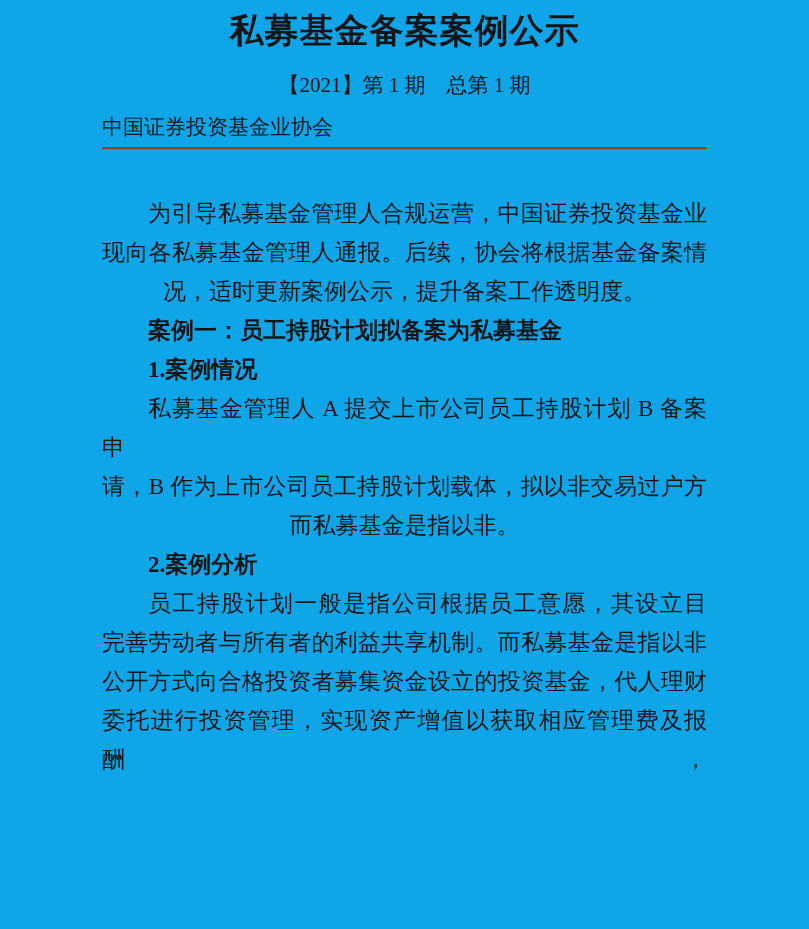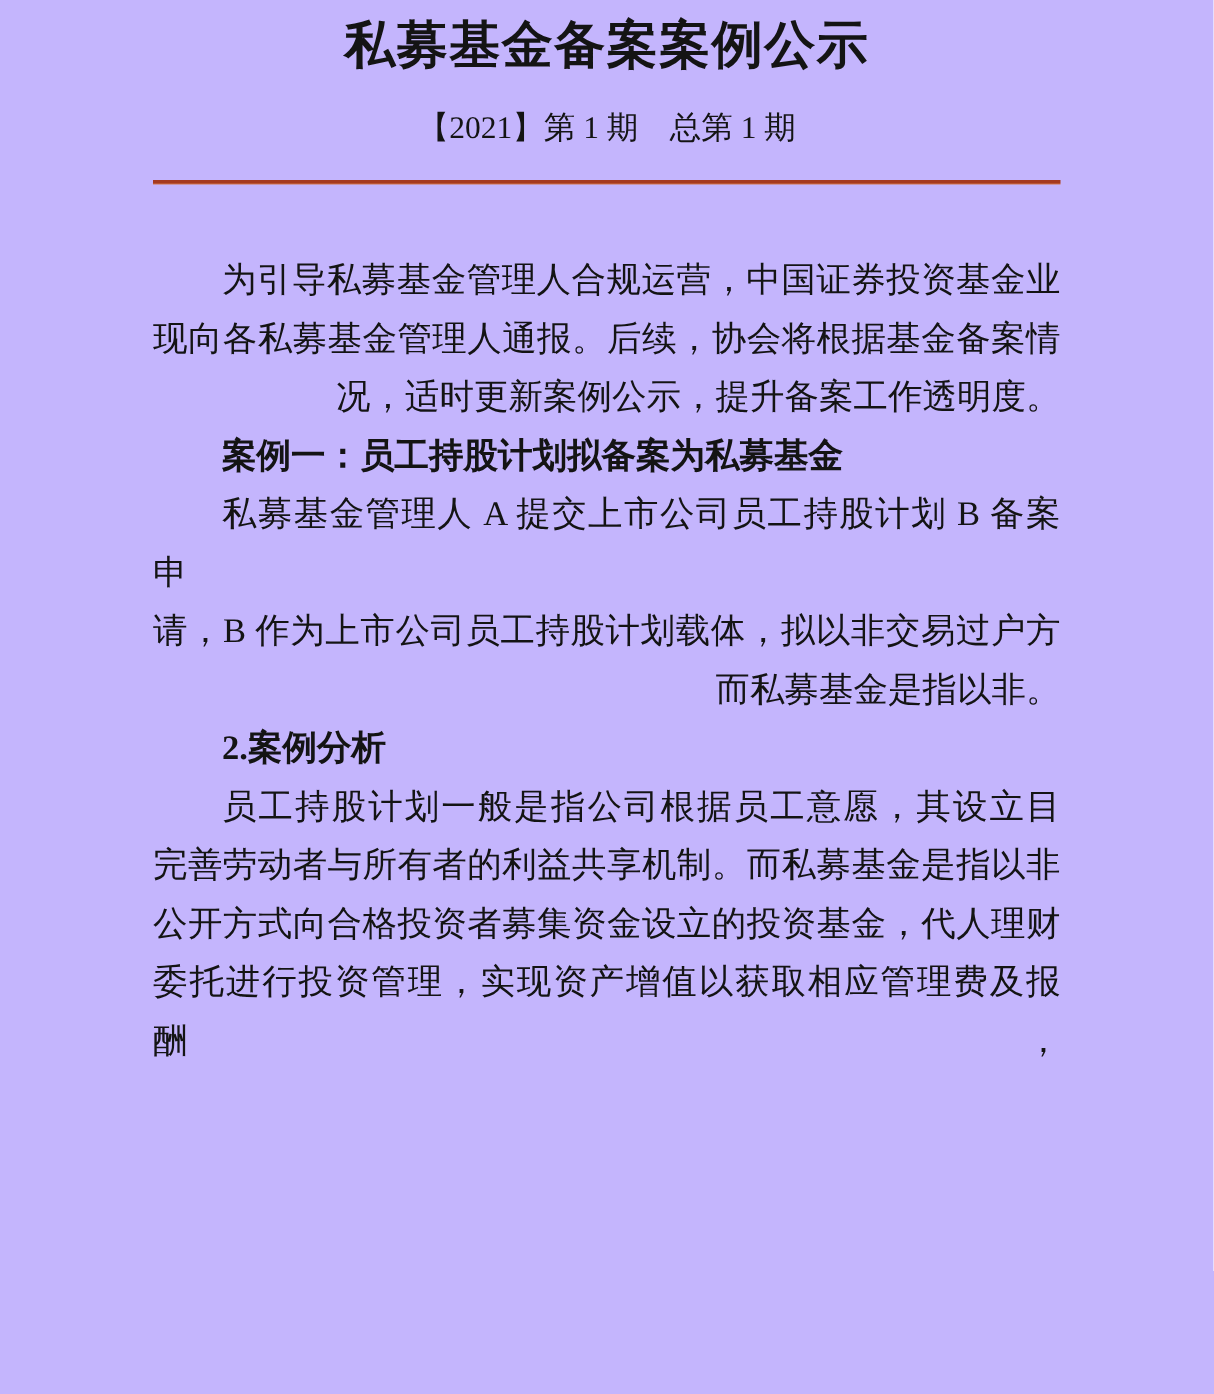--- a/index.html
+++ b/index.html
@@ -46,54 +46,56 @@
     height: 3px;
     background: linear-gradient(to bottom, #a53a1f 60%, #d2764c 100%);
   }
   .doc-body {
     margin-top: 44px;
     font-size: 23px;
     line-height: 39px;
   }
   .body-line {
     white-space: nowrap;
-    text-align: right;
+    text-align: center;
   }
   .body-line.justify {
     white-space: normal;
     text-align: justify;
     text-align-last: justify;
     text-justify: inter-character;
   }
   .body-line.indent { text-indent: 46px; }
   .section-heading {
     font-weight: bold;
     text-indent: 46px;
   }
 </style>
 </head>
 <body>
 
-<div class="page" style="color: rgb(20, 20, 20); background: #c4b5fd;">
+<div class="page" style="color: rgb(20, 20, 20); background: #0ea5e9;">
   <div class="content">
 
     <div class="doc-title">私募基金备案案例公示</div>
 
     <div class="issue-line">【2021】第 1 期　总第 1 期</div>
 
     <div class="org-row">
+      <span>中国证券投资基金业协会</span>
     </div>
 
     <div class="header-rule" style="background: linear-gradient(rgb(165, 58, 31) 60%, rgb(210, 118, 76) 100%);"></div>
 
     <div class="doc-body">
         <div class="body-line justify indent">为引导私募基金管理人合规运营，中国证券投资基金业</div>
         <div class="body-line justify">现向各私募基金管理人通报。后续，协会将根据基金备案情</div>
         <div class="body-line">况，适时更新案例公示，提升备案工作透明度。</div>
         <div class="section-heading">案例一：员工持股计划拟备案为私募基金</div>
+        <div class="section-heading">1.案例情况</div>
         <div class="body-line justify indent">私募基金管理人 A 提交上市公司员工持股计划 B 备案申</div>
         <div class="body-line justify">请，B 作为上市公司员工持股计划载体，拟以非交易过户方</div>
         <div class="body-line">而私募基金是指以非。</div>
         <div class="section-heading">2.案例分析</div>
         <div class="body-line justify indent">员工持股计划一般是指公司根据员工意愿，其设立目</div>
         <div class="body-line justify">完善劳动者与所有者的利益共享机制。而私募基金是指以非</div>
         <div class="body-line justify">公开方式向合格投资者募集资金设立的投资基金，代人理财</div>
         <div class="body-line justify">委托进行投资管理，实现资产增值以获取相应管理费及报酬，</div>
       </div>
 

